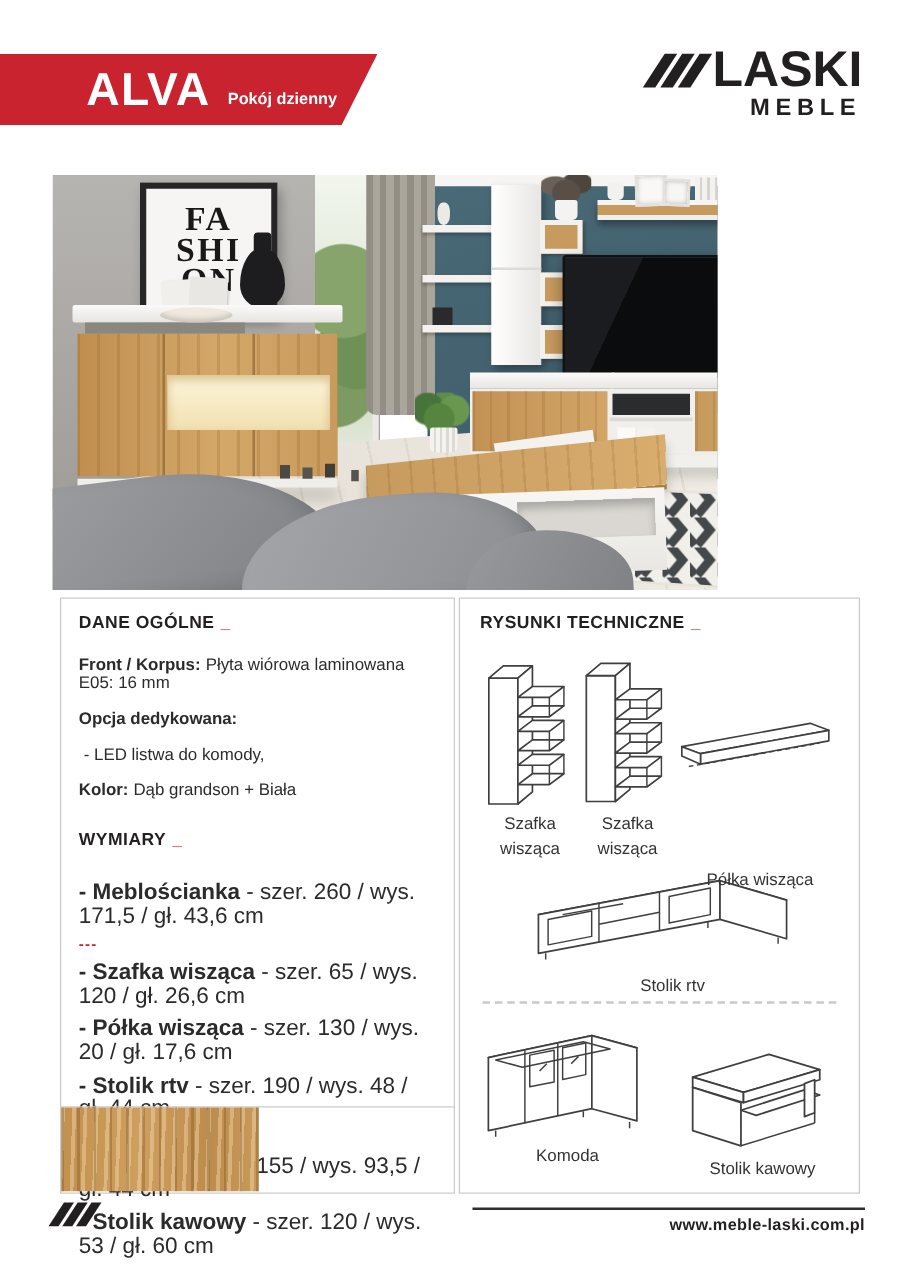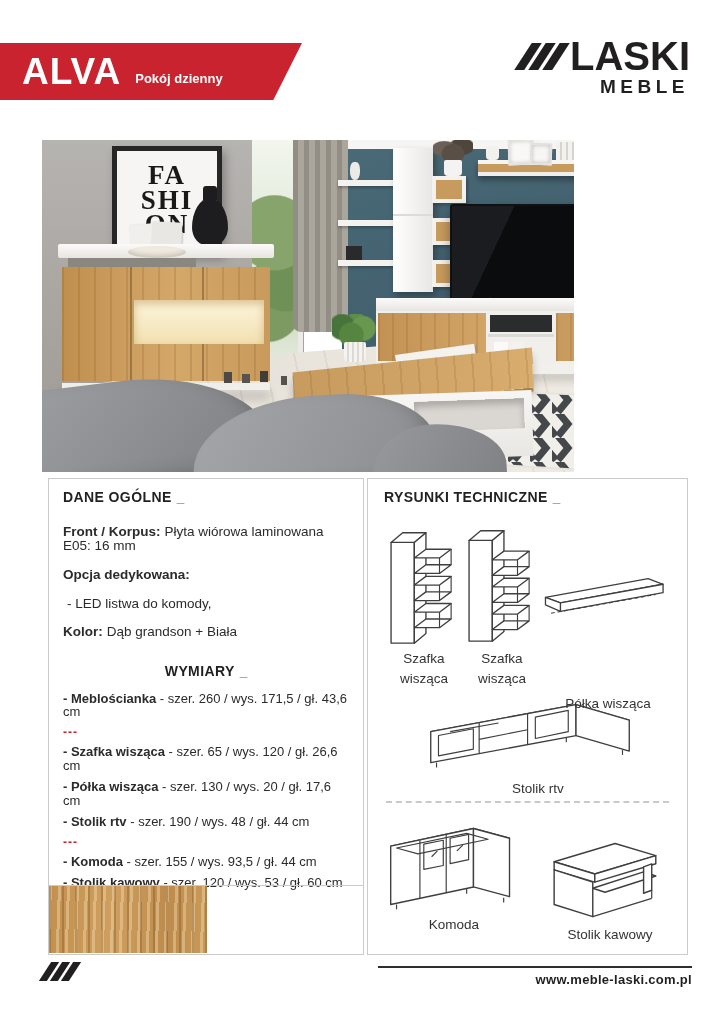--- a/index.html
+++ b/index.html
@@ -2,21 +2,21 @@
 <html><head>
 <meta charset="utf-8">
 <style>
   html,body{margin:0;padding:0;}
   body{width:724px;height:1024px;position:relative;background:#fff;overflow:hidden;
        font-family:"Liberation Sans",sans-serif;color:#2b2b2b;}
 
   
   .banner{position:absolute;left:0;top:43px;width:302px;height:57px;background:#c8232e;
           clip-path:polygon(0 0,100% 0,90.5% 100%,0 100%);
-          display:flex;align-items:center;padding-left:22px;box-sizing:border-box;text-align:right;}
+          display:flex;align-items:center;padding-left:69px;box-sizing:border-box;text-align:right;}
   .banner .product{font-size:37px;font-weight:bold;color:#fff;letter-spacing:1px;line-height:1;}
   .banner .subtitle{font-size:13px;font-weight:bold;color:#fff;margin-left:14px;margin-top:14px;}
   .logo{position:absolute;right:34px;top:36px;display:flex;flex-direction:column;align-items:flex-end;}
   .logo-row{display:flex;align-items:center;gap:9px;}
   .slashes{display:flex;gap:4px;}
   .slash{width:10px;height:27px;background:#221f20;transform:skewX(-33deg);}
   .brand{font-size:40px;font-weight:bold;color:#221f20;letter-spacing:0;line-height:1;}
   .brand-sub{font-size:19px;font-weight:bold;color:#221f20;letter-spacing:4.5px;line-height:1;margin-top:1px;margin-right:1px;}
 
   
@@ -153,21 +153,21 @@
   
   .panel{position:absolute;top:478px;height:477px;border:1px solid #cbcbcb;box-sizing:border-box;background:#fff;}
   .panel-left{left:48px;width:316px;}
   .panel-right{left:367px;width:321px;}
   .ptitle{font-size:14px;font-weight:bold;color:#221f20;letter-spacing:.4px;}
   .accent{color:#c8232e;font-weight:bold;margin-left:5px;}
   .pl-inner{padding:11px 14px 0 14px;}
   .spec{font-size:13.5px;margin:0 0 14.5px 0;line-height:1.05;}
   .spec b{margin-right:4px;}
   .dims-block{margin-top:24px;}
-  .dim{font-size:13px;margin:0 0 7.5px 0;line-height:1.05;}
+  .dim{font-size:18px;margin:0 0 7.5px 0;line-height:1.05;}
   .sep{color:#c8232e;font-weight:bold;font-size:12px;letter-spacing:1px;margin:0 0 7px 0;line-height:1;}
   .swatch-row{position:absolute;left:0;right:0;bottom:0;height:68px;border-top:1px solid #cbcbcb;}
   .swatch{position:absolute;left:0;top:0;width:158px;height:67px;
       background-image:repeating-linear-gradient(90deg,rgba(110,70,25,.30) 0 2px,rgba(0,0,0,0) 2px 13px),
                        repeating-linear-gradient(92deg,rgba(255,236,200,.35) 0 3px,rgba(0,0,0,0) 3px 9px),
                        linear-gradient(90deg,#c2914f,#cf9f5f 40%,#bd8c4c 75%,#c89a5a);}
   .pr-inner{padding:11px 16px 0 16px;}
   .panel-right svg{position:absolute;}
   .draw-label{position:absolute;font-size:13.5px;color:#333;text-align:center;white-space:pre-line;line-height:1.5;}
   .dashline{position:absolute;left:18px;right:18px;top:322px;border-top:2px dashed #c9c9c9;}
@@ -305,21 +305,21 @@
   <div class="pl-inner">
     <p class="spec" style="margin-bottom:20px;">
       <span class="ptitle">DANE OGÓLNE</span><span class="accent">_</span>
     </p>
     <p class="spec"><b>Front / Korpus:</b><span>Płyta wiórowa laminowana E05: 16 mm</span></p>
     <p class="spec"><b>Opcja dedykowana:</b><span></span></p>
     <p class="spec"><b></b><span>- LED listwa do komody,</span></p>
     <p class="spec"><b>Kolor:</b><span>Dąb grandson + Biała</span></p>
 
     <div class="dims-block">
-      <p class="spec" style="margin-bottom:13px;text-align:center;">
+      <p class="spec" style="margin-bottom:25px;">
         <span class="ptitle">WYMIARY</span><span class="accent">_</span>
       </p>
       <p class="dim"><b>- Meblościanka</b><span> - szer. 260 / wys. 171,5 / gł. 43,6 cm</span></p>
       <p class="sep">---</p>
       <p class="dim"><b>- Szafka wisząca</b><span> - szer. 65 / wys. 120 / gł. 26,6 cm</span></p>
       <p class="dim"><b>- Półka wisząca</b><span> - szer. 130 / wys. 20 / gł. 17,6 cm</span></p>
       <p class="dim"><b>- Stolik rtv</b><span> - szer. 190 / wys. 48 / gł. 44 cm</span></p>
       <p class="sep">---</p>
       <p class="dim"><b>- Komoda</b><span> - szer. 155 / wys. 93,5 / gł. 44 cm</span></p>
       <p class="dim"><b>- Stolik kawowy</b><span> - szer. 120 / wys. 53 / gł. 60 cm</span></p>

